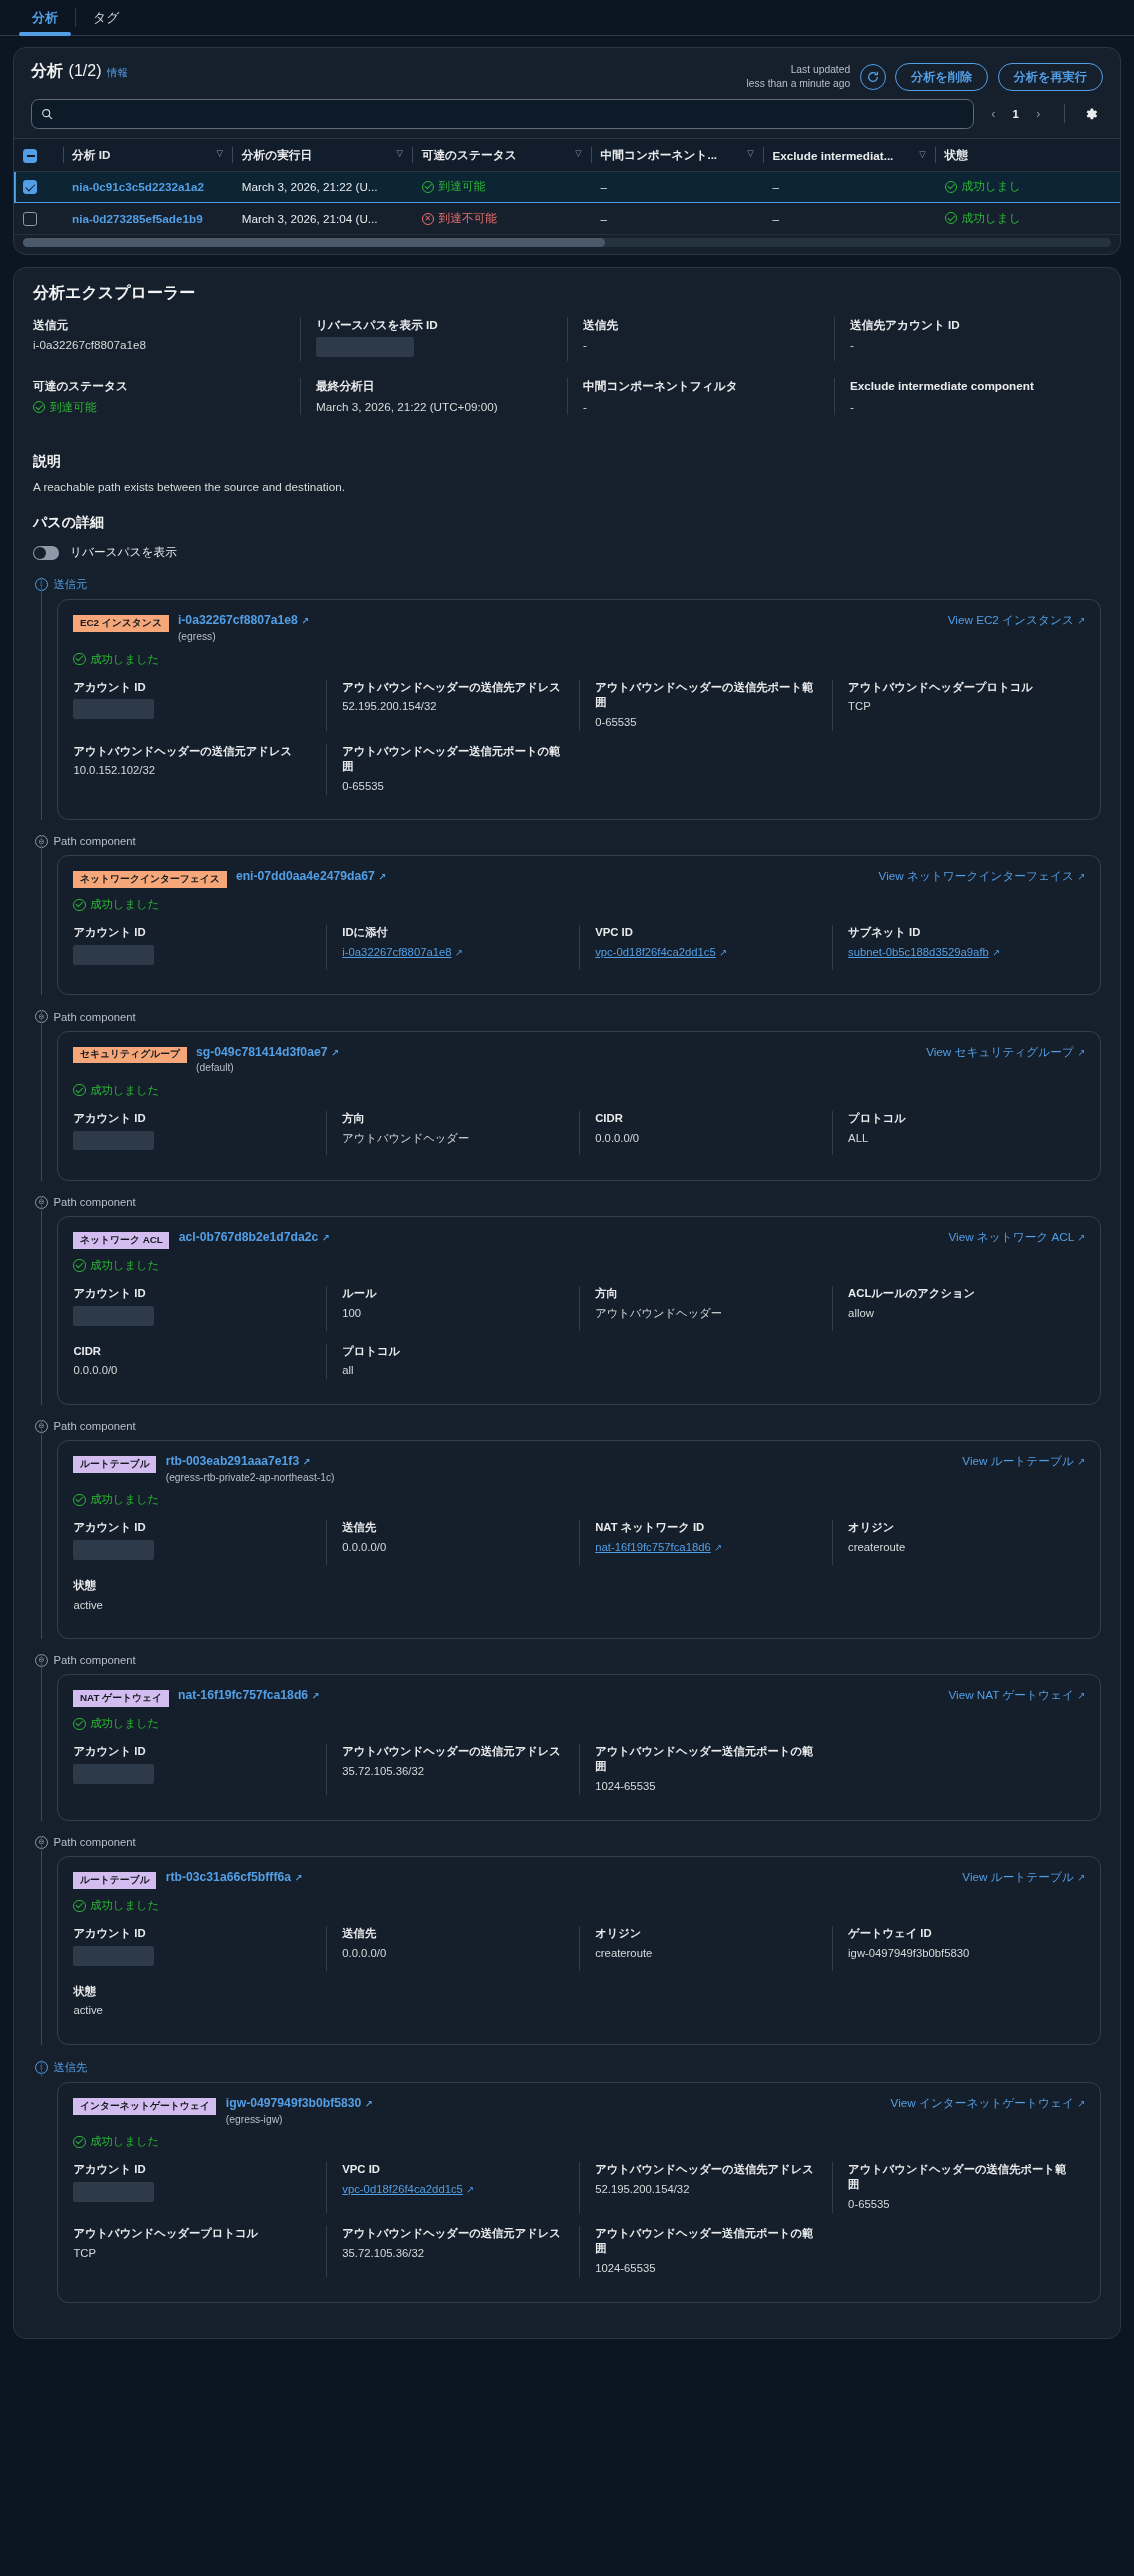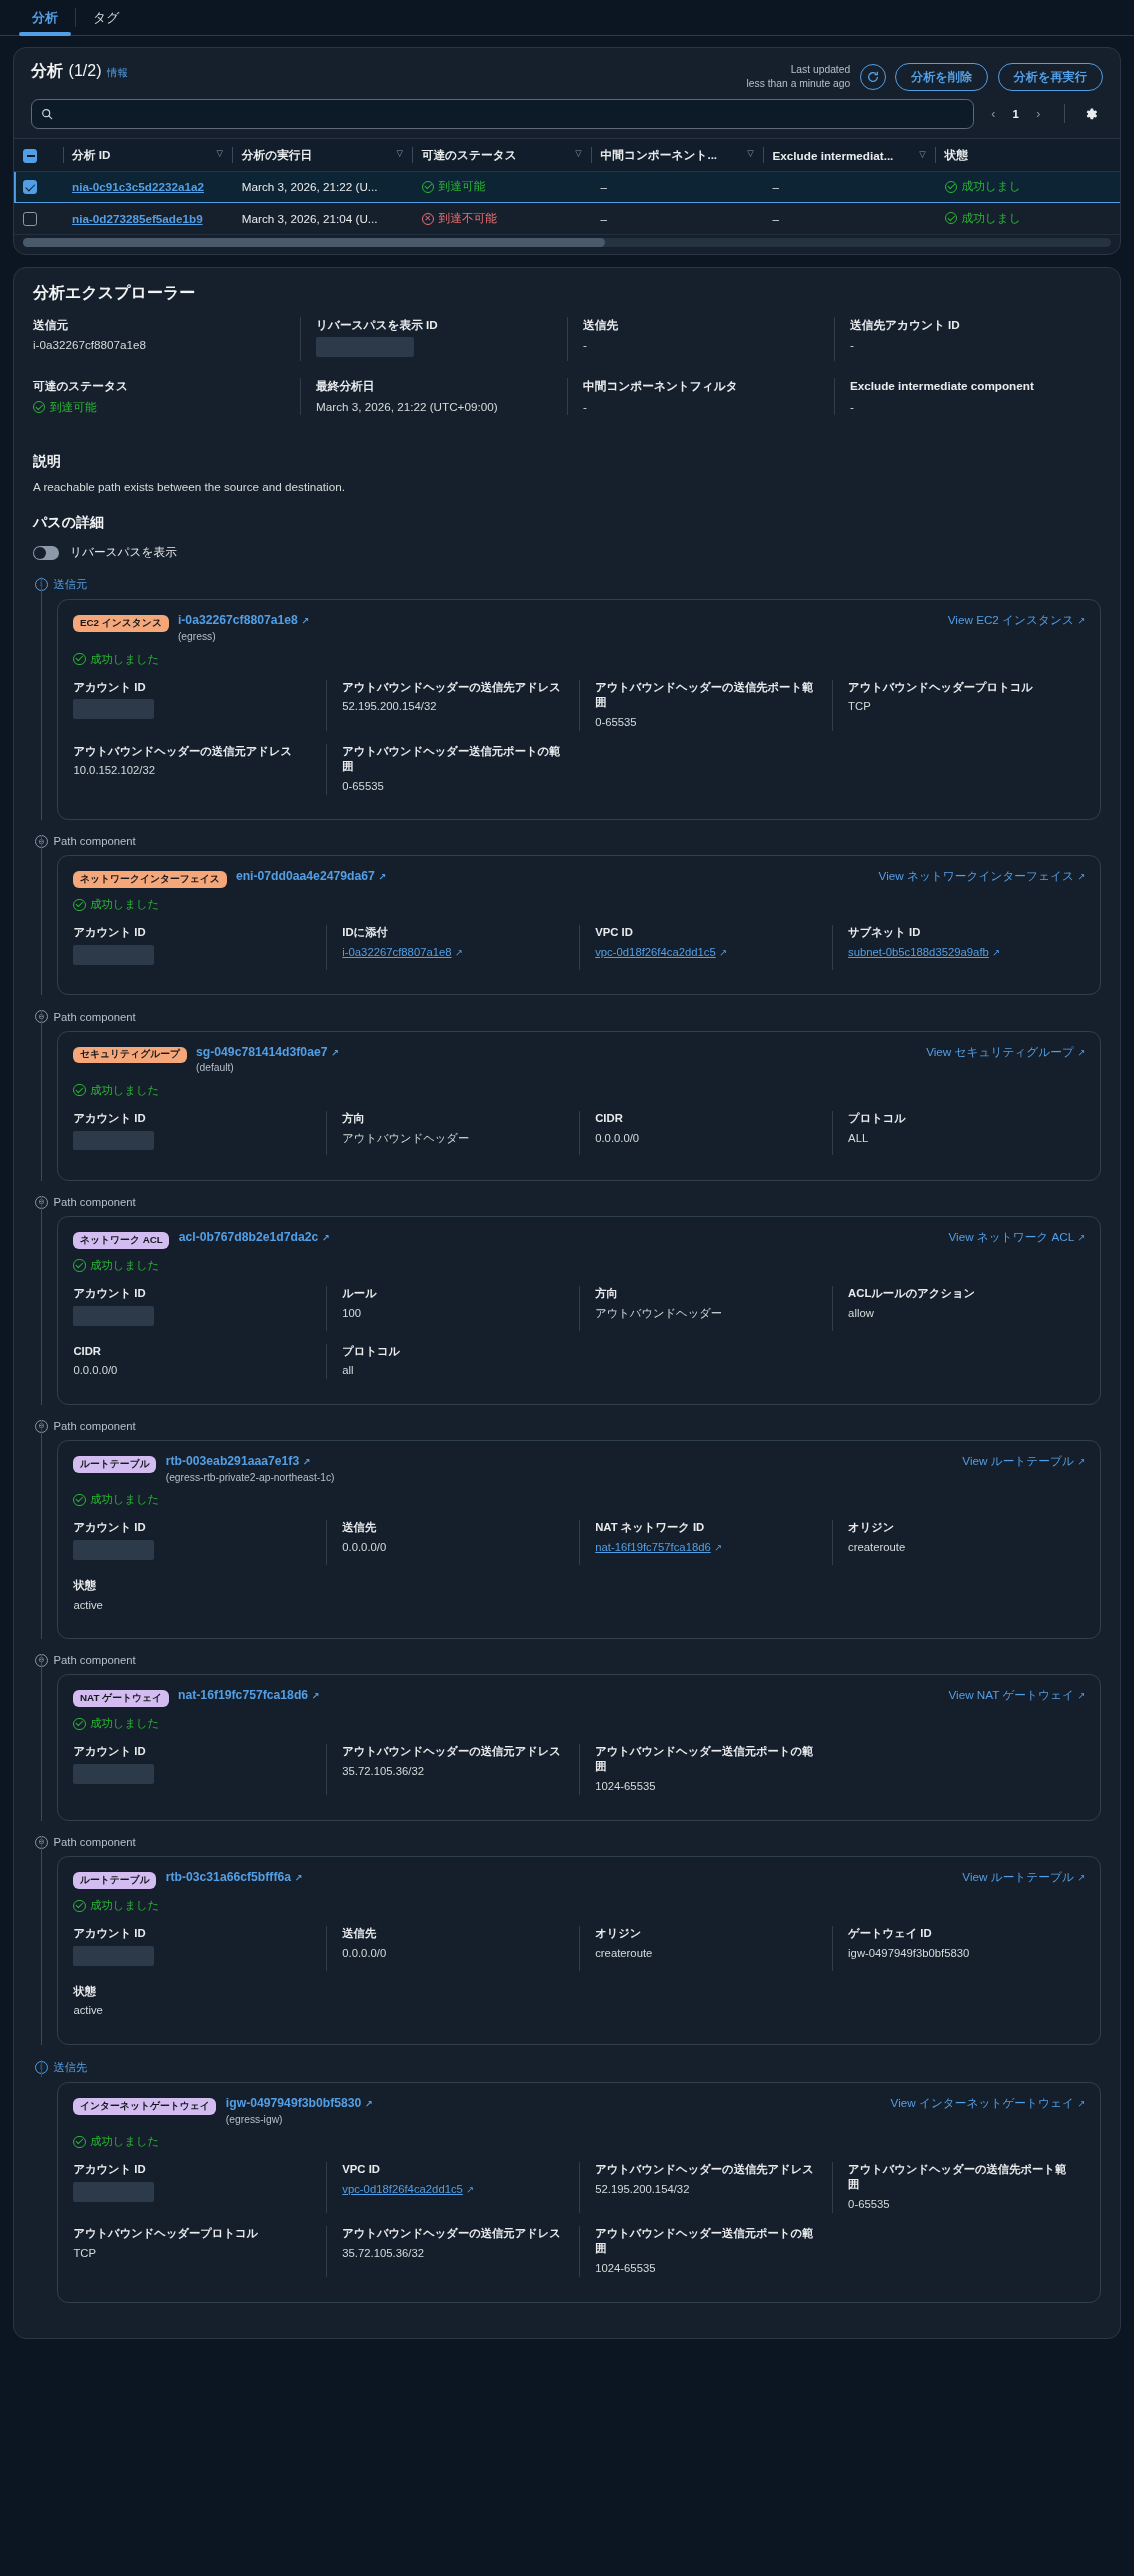--- a/index.html
+++ b/index.html
@@ -121,21 +121,21 @@
   table.grid th.sep:before{
     content:"";position:absolute;left:0;top:7.5px;bottom:7.5px;width:0.9px;background:#3b4a5a;
   }
   table.grid td{
     padding:7.5px 9.4px;font-size:11.7px;color:#e9ebed;white-space:nowrap;
     overflow:hidden;text-overflow:ellipsis;border-bottom:0.9px solid #22303e;
   }
   tr.sel td{background:var(--row-sel);}
   tr.sel td:first-child{box-shadow:inset 1.9px 0 0 #539fe5;}
   tr.sel td{border-top:0.9px solid #539fe5;border-bottom:0.9px solid #539fe5;}
-  .link-id{color:#539fe5;font-weight:700;text-decoration:underline;}
+  .link-id{color:#539fe5;font-weight:700;}
   .cb{
     width:14px;height:14px;border:0.9px solid #8d99a8;border-radius:2.8px;
     display:inline-block;background:transparent;cursor:pointer;vertical-align:middle;
   }
   .cb.checked{background:#539fe5;border-color:#539fe5;position:relative;}
   .cb.checked:after{
     content:"";position:absolute;left:3.8px;top:0.9px;width:3.8px;height:7.5px;
     border:solid #0f1b2a;border-width:0 1.9px 1.9px 0;transform:rotate(45deg);
   }
   .cb.indet{background:#539fe5;border-color:#539fe5;position:relative;}
@@ -196,21 +196,21 @@
   .node-head .lbl{font-size:11.3px;color:#b7bfc9;}
   .node-head .lbl.link{color:#539fe5;}
 
   .card{
     background:#151f2c;border:0.9px solid #31404f;border-radius:11.3px;
     padding:13px 15px 11.3px 15px;margin-bottom:15px;
   }
   .card-top{display:flex;align-items:flex-start;justify-content:space-between;gap:9.4px;}
   .card-id-wrap{display:flex;align-items:flex-start;gap:9.4px;}
   .badge{
-    display:inline-block;padding:1.9px 6.6px;border-radius:6px;font-size:9.8px;
+    display:inline-block;padding:1.9px 6.6px;border-radius:0;font-size:9.8px;
     font-weight:700;color:#16191f;white-space:nowrap;margin-top:1.9px;
   }
   .badge.orange{background:#f5a779;}
   .badge.purple{background:#d3bdf0;}
   .card-id{font-size:12.2px;font-weight:700;color:#539fe5;line-height:1.3;}
   .card-sub{font-size:10.3px;color:#b7bfc9;margin-top:1.9px;}
   .view-link{font-size:11.7px;color:#539fe5;white-space:nowrap;cursor:pointer;}
   .ext{font-size:9.4px;}
   .ok-line{display:flex;align-items:center;gap:4.7px;color:#2bb534;font-size:11.3px;margin:9.4px 0 13px 0;}
   .card .kv-grid{margin-top:1.9px;}

